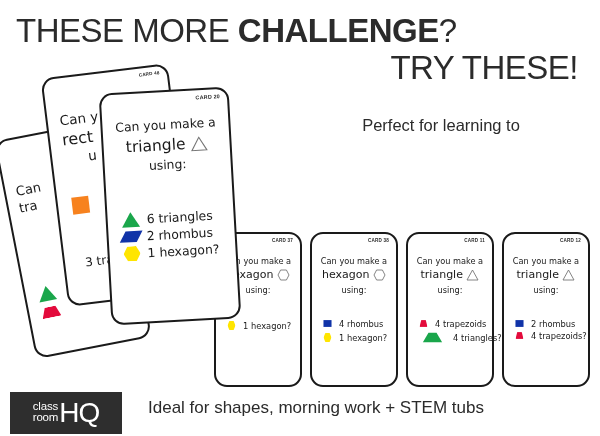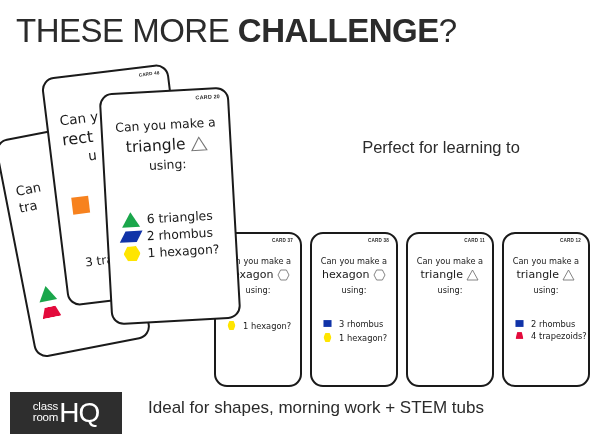--- a/index.html
+++ b/index.html
@@ -45,21 +45,20 @@
   
   #blurb {
     position: absolute;
     left: 296px;
     top: 114px;
     width: 290px;
     text-align: center;
     font-size: 16.5px;
     line-height: 1.42;
     color: #2b2b2b;
-    margin-top: 22px;
   }
   #blurb div { white-space: nowrap; }
 
   
   .card {
     position: absolute;
     background: #ffffff;
     border: 2px solid #1a1a1a;
     border-radius: 13px;
     box-sizing: border-box;
@@ -209,20 +208,21 @@
     font-size: 17px;
     color: #2b2b2b;
     white-space: nowrap;
   }
 </style>
 </head>
 <body>
 
 <div id="headline">
   <div class="head-line1"><span>THESE MORE </span><span class="bold">CHALLENGE</span><span>?</span></div>
+  <div class="head-line2">TRY THESE!</div>
 </div>
 
 <div id="blurb">
   <div>Perfect for learning to</div>
 </div>
 
 <div id="fan">
 
   <div class="card" id="card-back">
     <div class="card-num"></div>
@@ -321,21 +321,21 @@
         <svg width="13" height="12" viewBox="0 0 13 12">
             <polygon points="3.6,1 9.4,1 12,6 9.4,11 3.6,11 1,6" fill="none" stroke="#777" stroke-width="0.9"></polygon>
           </svg>
       </span>
     </div>
     <div class="q-l3">using:</div>
   </div>
   <div class="item-list">
     <div class="item">
       <span class="sw shape-rhombus" style="--c:#1033a8"></span>
-      <span class="lbl">3 rhombus</span>
+      <span class="lbl">4 rhombus</span>
     </div>
     <div class="item">
       <span class="sw shape-hexagon" style="--c:#ffe500"></span>
       <span class="lbl">1 hexagon?</span>
     </div>
   </div>
 </div>
 
 <div class="card row-card" id="row-3">
   <div class="card-num">CARD 11</div>
@@ -344,20 +344,30 @@
     <div class="q-l2">
       <span>triangle</span>
       <span class="glyph">
         <svg width="13" height="12" viewBox="0 0 13 12">
             <polygon points="6.5,1 12,11 1,11" fill="none" stroke="#777" stroke-width="0.9"></polygon>
           </svg>
       </span>
     </div>
     <div class="q-l3">using:</div>
   </div>
+  <div class="item-list">
+    <div class="item">
+      <span class="sw shape-trapezoid" style="--c:#e30b3c"></span>
+      <span class="lbl">4 trapezoids</span>
+    </div>
+    <div class="item">
+      <span class="sw shape-triangle" style="--c:#1aa64b"></span>
+      <span class="lbl">4 triangles?</span>
+    </div>
+  </div>
 </div>
 
 <div class="card row-card" id="row-4">
   <div class="card-num">CARD 12</div>
   <div class="card-q">
     <div class="q-l1">Can you make a</div>
     <div class="q-l2">
       <span>triangle</span>
       <span class="glyph">
         <svg width="13" height="12" viewBox="0 0 13 12">

